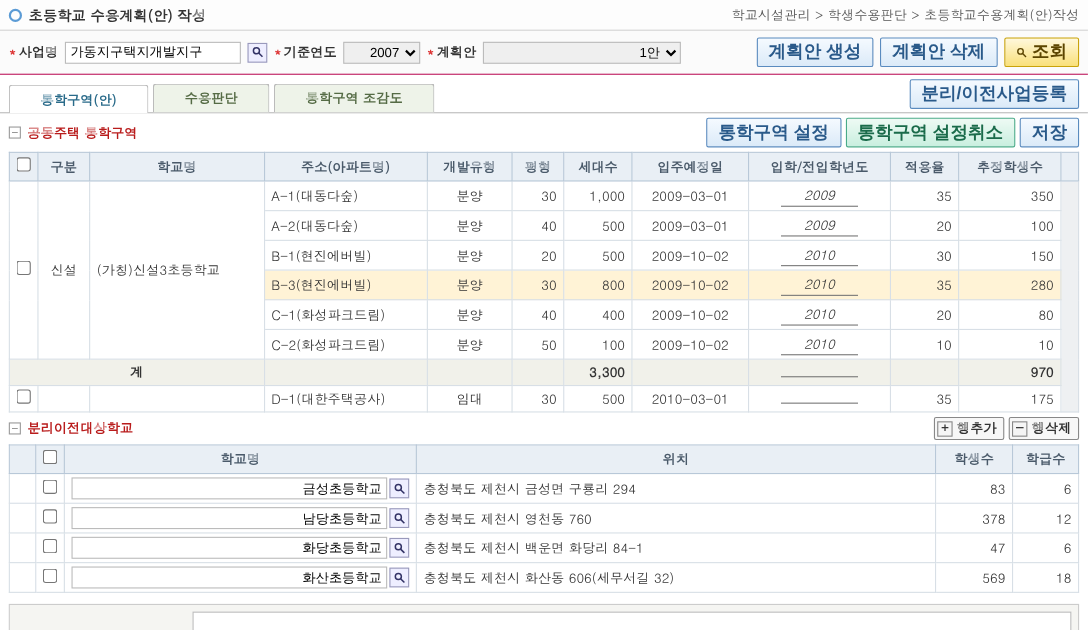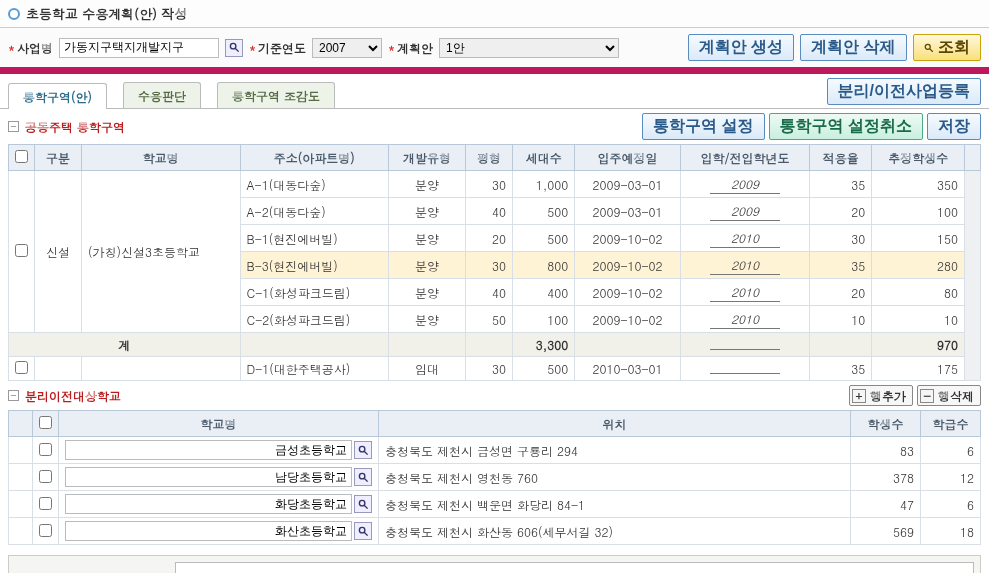--- a/index.html
+++ b/index.html
@@ -4,34 +4,34 @@
   <style>
     * { box-sizing: border-box; margin: 0; padding: 0; }
     body { font-family: "Malgun Gothic", Dotum, Arial, sans-serif; font-size: 12px; color: #333; background: #fff; width: 989px; }
     
     .header { display: flex; justify-content: space-between; align-items: center; padding: 4px 8px; border-bottom: 1px solid #ccc; background: #fdfdfd; }
     .header-left { display: flex; align-items: center; gap: 6px; }
     .bullet-icon { width: 12px; height: 12px; border-radius: 50%; border: 2px solid #5b9bd5; display: inline-block; }
     .header-title { font-weight: bold; font-size: 13px; }
     .breadcrumb { font-size: 12px; color: #555; }
     
-    .filter-bar { display: flex; align-items: center; padding: 6px 8px; gap: 6px; background: #fbfbfb; border-bottom: 7px solid #be185d; }
+    .filter-bar { display: flex; align-items: center; padding: 6px 8px; gap: 6px; background: #fbfbfb; border-bottom: 1px solid #be185d; }
     .label-required { color: #333; font-weight: bold; }
     .label-required::before { content: "*"; color: #d33; margin-right: 2px; }
     .text-input { border: 1px solid #bbb; padding: 2px 4px; height: 20px; font-size: 12px; }
     .search-icon-btn { width: 18px; height: 18px; background: #eef; border: 1px solid #99b; display: inline-flex; align-items: center; justify-content: center; cursor: pointer; }
     .search-icon-btn svg { width: 11px; height: 11px; }
-    select { border: 1px solid #bbb; height: 20px; font-size: 12px; padding: 0 2px; }
+    select { border: 1px solid #bbb; height: 20px; font-size: 12px; padding: 0 2px; text-align: right; }
     .spacer { flex: 1; }
     .btn { border: 1px solid #5a8bbf; background: linear-gradient(#f5faff, #dbeaf8); color: #2a5a8a; padding: 2px 10px; font-size: 16px; font-weight: bold; cursor: pointer; border-radius: 2px; }
     .btn-yellow { border: 1px solid #c9a30b; background: linear-gradient(#fff8dc, #f9e07a); color: #5c4500; }
     .btn-teal { border: 1px solid #4aab88; background: linear-gradient(#eefaf4, #c9efdf); color: #1a6b4a; text-align: right; }
     
     .tabs-row { display: flex; align-items: flex-end; padding: 4px 8px 0; gap: 0; border-bottom: 1px solid #bbb; }
-    .tab { padding: 4px 14px; border: 1px solid #bbb; border-bottom: none; background: #eef3e9; color: #556b45; cursor: pointer; margin-right: 16px; border-radius: 3px 3px 0 0; font-weight: bold; font-size: 12px; }
+    .tab { padding: 4px 28px; border: 1px solid #bbb; border-bottom: none; background: #eef3e9; color: #556b45; cursor: pointer; margin-right: 4px; border-radius: 3px 3px 0 0; font-weight: bold; font-size: 12px; }
     .tab.active { background: #fff; color: #2a6b8a; position: relative; top: 1px; }
     .tabs-row .right-btns { margin-left: auto; display: flex; gap: 4px; margin-bottom: 3px; flex-direction: column; }
     
     .section-head { display: flex; align-items: center; padding: 4px 8px; gap: 6px; }
     .tree-toggle { width: 11px; height: 11px; border: 1px solid #999; display: inline-flex; align-items: center; justify-content: center; font-size: 9px; line-height: 1; cursor: pointer; color: #555; }
     .section-title { font-weight: bold; color: #b91c1c; }
     .section-head .right-btns { margin-left: auto; display: flex; gap: 4px; }
     
     table.data { width: calc(100% - 16px); margin: 0 8px; border-collapse: collapse; border: 1px solid #b8c8d8; }
     table.data th { background: #e9eff5; border: 1px solid #b8c8d8; padding: 4px 6px; font-weight: bold; color: #4a5a6a; text-align: center; font-size: 12px; }
@@ -54,20 +54,21 @@
     .opinion textarea { flex: 1; height: 60px; border: 1px solid #bbb; margin: 6px; resize: none; font-family: inherit; font-size: 12px; padding: 4px; }
   </style>
 </head>
 <body>
 
 <div class="header">
   <div class="header-left">
     <span class="bullet-icon"></span>
     <span class="header-title">초등학교 수용계획(안) 작성</span>
   </div>
+  <div class="breadcrumb">학교시설관리 &gt; 학생수용판단 &gt; 초등학교수용계획(안)작성</div>
 </div>
 
 <div class="filter-bar">
   <span class="label-required">사업명</span>
   <input class="text-input" style="width: 160px;" value="가동지구택지개발지구">
   <span class="search-icon-btn">
     <svg viewBox="0 0 16 16">
         <circle cx="6" cy="6" r="4" fill="none" stroke="#336" stroke-width="2"></circle>
         <line x1="9" y1="9" x2="14" y2="14" stroke="#336" stroke-width="2"></line>
       </svg>

